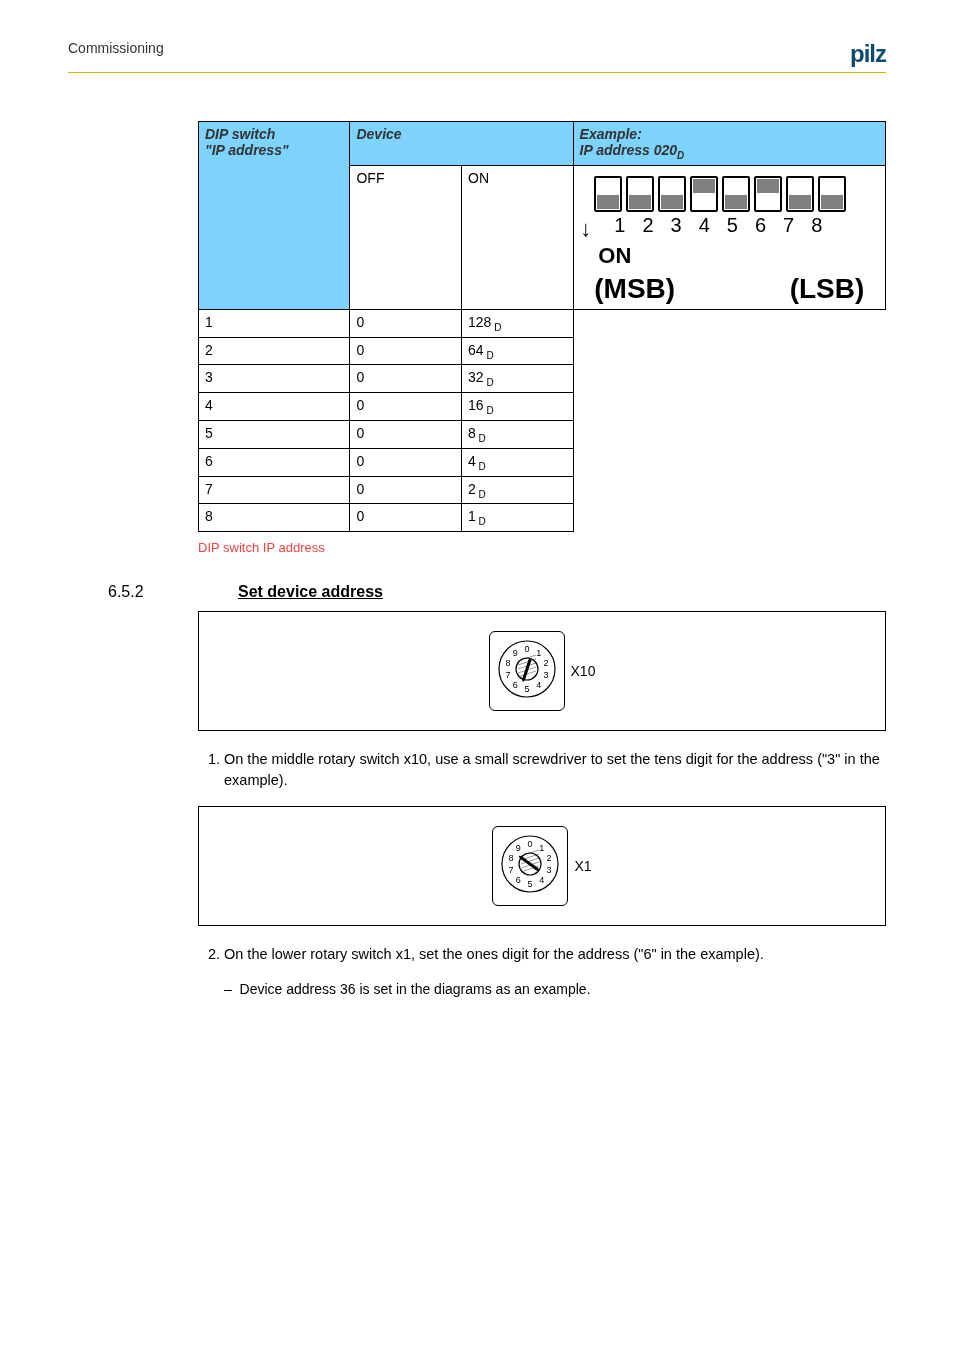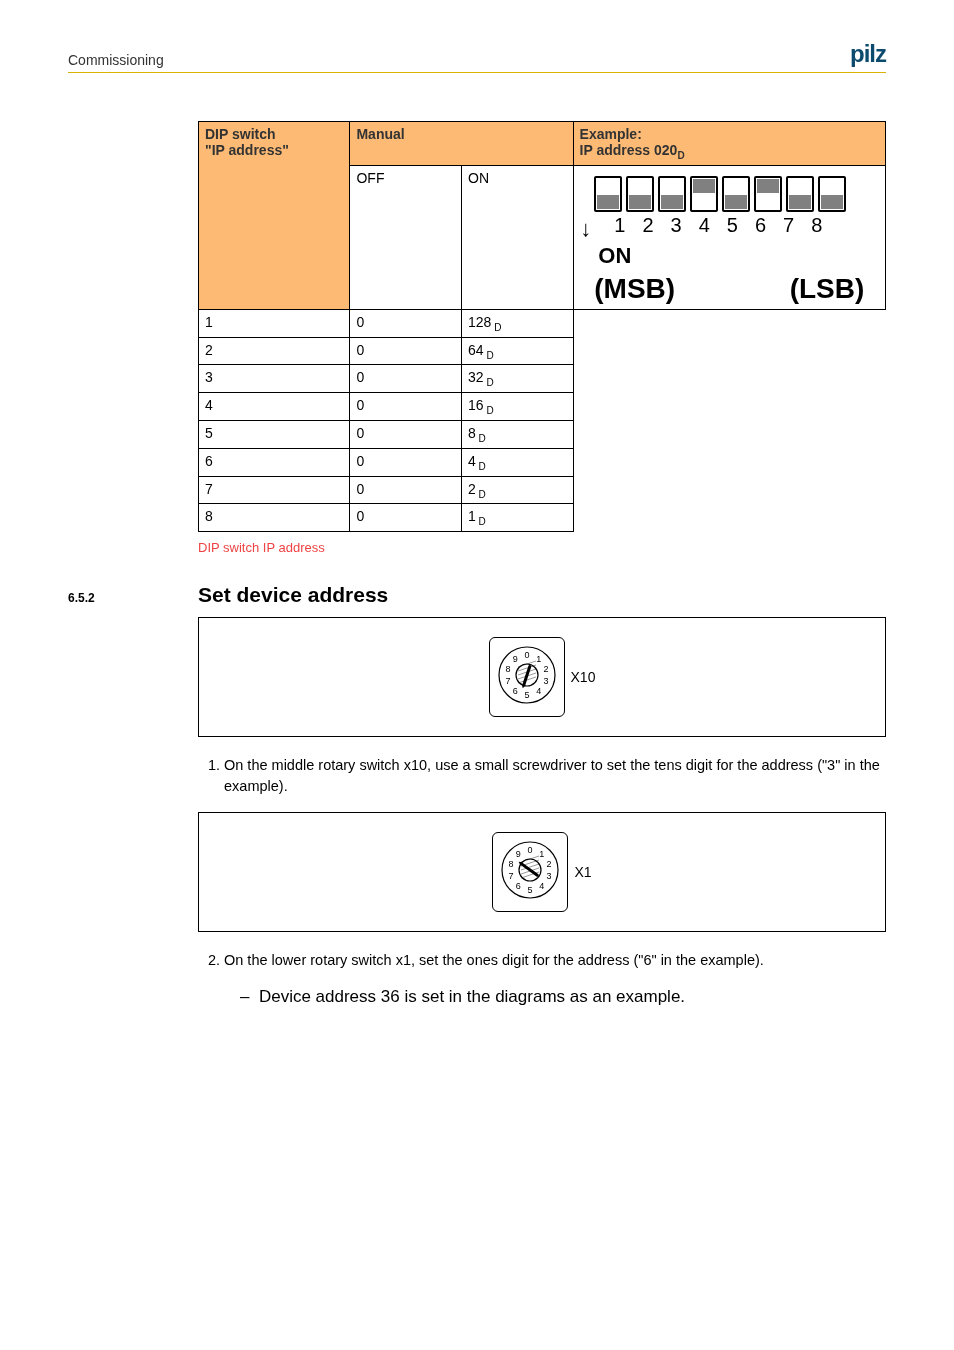--- a/index.html
+++ b/index.html
@@ -13,21 +13,20 @@
   .page {
     width: 954px;
     height: 1350px;
     position: relative;
     box-sizing: border-box;
     padding: 40px 68px 0 68px;
   }
   .header {
     display: flex;
     justify-content: space-between;
-    align-items: flex-end;
     border-bottom: 1px solid #d8b400;
     padding-bottom: 4px;
     margin-bottom: 48px;
   }
   .header-title {
     font-size: 14px;
     color: #333;
   }
   .logo {
     font-size: 24px;
@@ -43,23 +42,24 @@
     width: 100%;
     font-size: 14px;
   }
   table.dip th, table.dip td {
     border: 1px solid #000;
     padding: 4px 6px;
     text-align: left;
     vertical-align: top;
   }
   table.dip th {
-    background: #fdba74;
+    background: #7dd3fc;
     font-weight: bold;
     color: #333;
+    font-style: italic;
   }
   .example-cell {
     padding: 6px;
   }
   .dip-switch-graphic {
     position: relative;
     width: 270px;
     margin: 6px auto 0 auto;
   }
   .dip-row {
@@ -117,26 +117,28 @@
     margin-bottom: 28px;
   }
   .section-row {
     display: flex;
     align-items: baseline;
     margin-left: -130px;
     margin-bottom: 10px;
   }
   .section-num {
     width: 130px;
-    font-size: 12px;
-    font-weight: bold;
+    font-size: 16px;
+    font-weight: normal;
+    margin-left: 40px;
   }
   .section-title {
-    font-size: 21px;
-    font-weight: bold;
+    font-size: 16px;
+    font-weight: bold;
+    text-decoration: underline;
   }
   .body-text {
     font-size: 14.5px;
     line-height: 1.45;
     margin-bottom: 14px;
   }
   .figure-box {
     border: 1px solid #000;
     width: 100%;
     height: 120px;
@@ -160,22 +162,22 @@
     font-size: 14px;
   }
   ol.steps {
     font-size: 14.5px;
     line-height: 1.45;
     padding-left: 26px;
     margin-top: 0;
   }
   ol.steps li { margin-bottom: 14px; }
   .sub-dash {
-    margin-left: 42px;
-    font-size: 17px;
+    margin-left: 26px;
+    font-size: 14px;
     line-height: 1.45;
     text-indent: -18px;
     padding-left: 18px;
   }
   .footer {
     position: absolute;
     bottom: 30px;
     left: 68px;
     right: 68px;
     border-top: 1px solid #888;
@@ -199,21 +201,21 @@
 
   <div class="content">
 
     <table class="dip">
       <tbody>
           <tr>
         <th rowspan="2" style="width:140px;">
           <div>DIP switch</div>
           <div>"IP address"</div>
         </th>
-        <th colspan="2" style="width:200px;">Manual</th>
+        <th colspan="2" style="width:200px;">Device</th>
         <th style="width:300px;">
           <div>Example:</div>
           <div>
             <span>IP address 020</span><sub>D</sub>
           </div>
         </th>
       </tr>
       <tr>
         <td style="width:100px;">OFF</td>
         <td style="width:100px;">ON</td>

